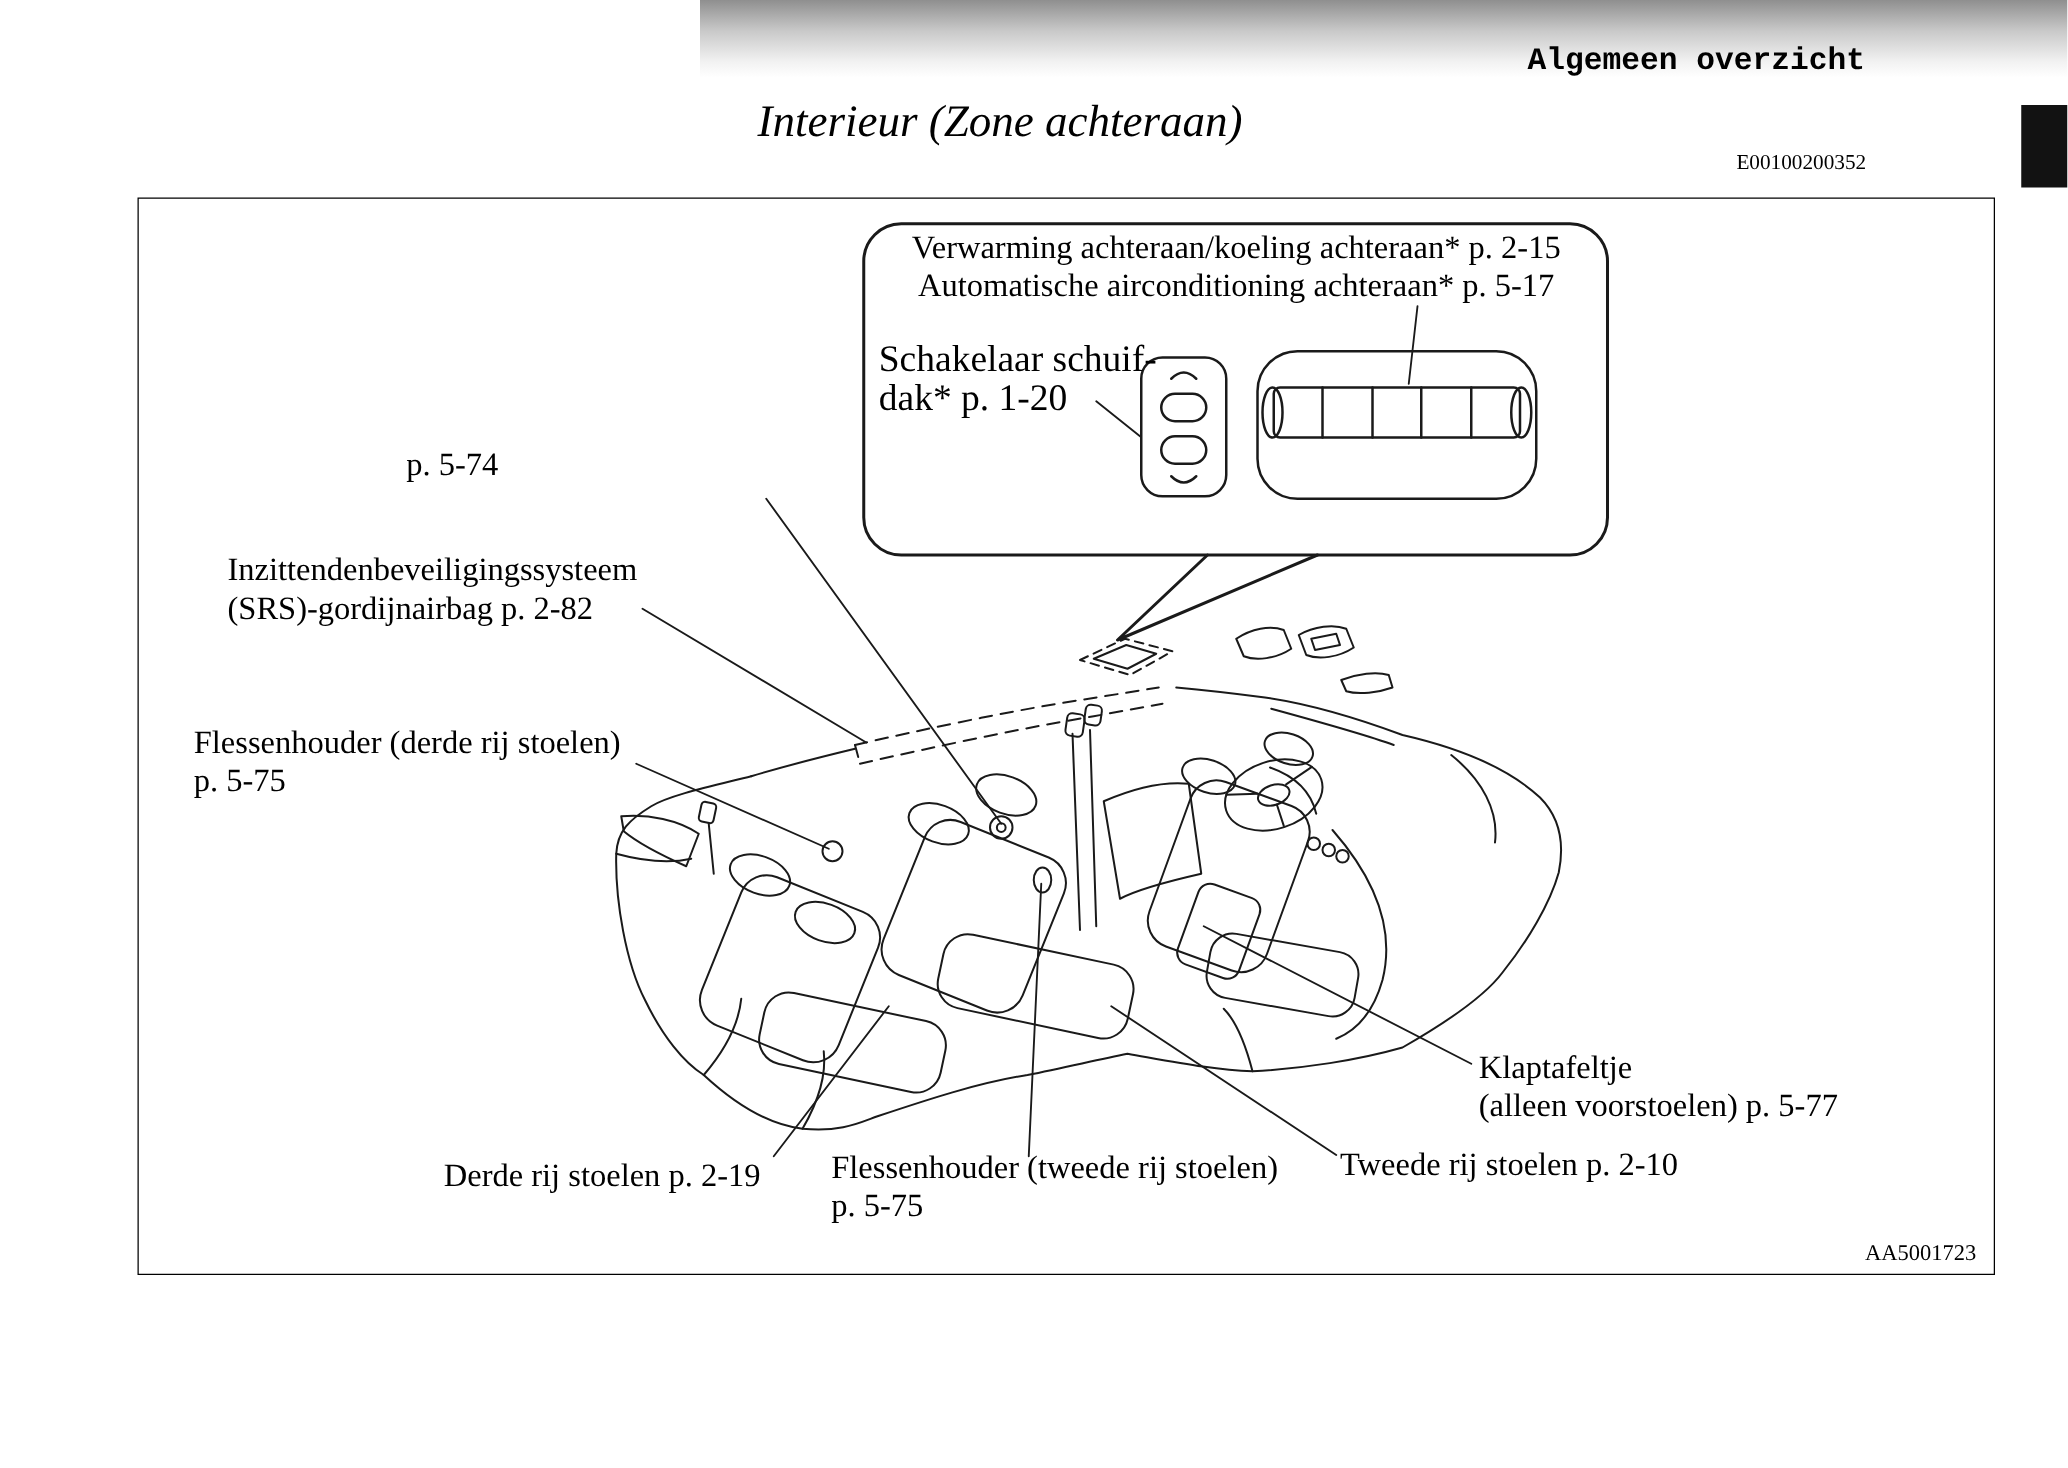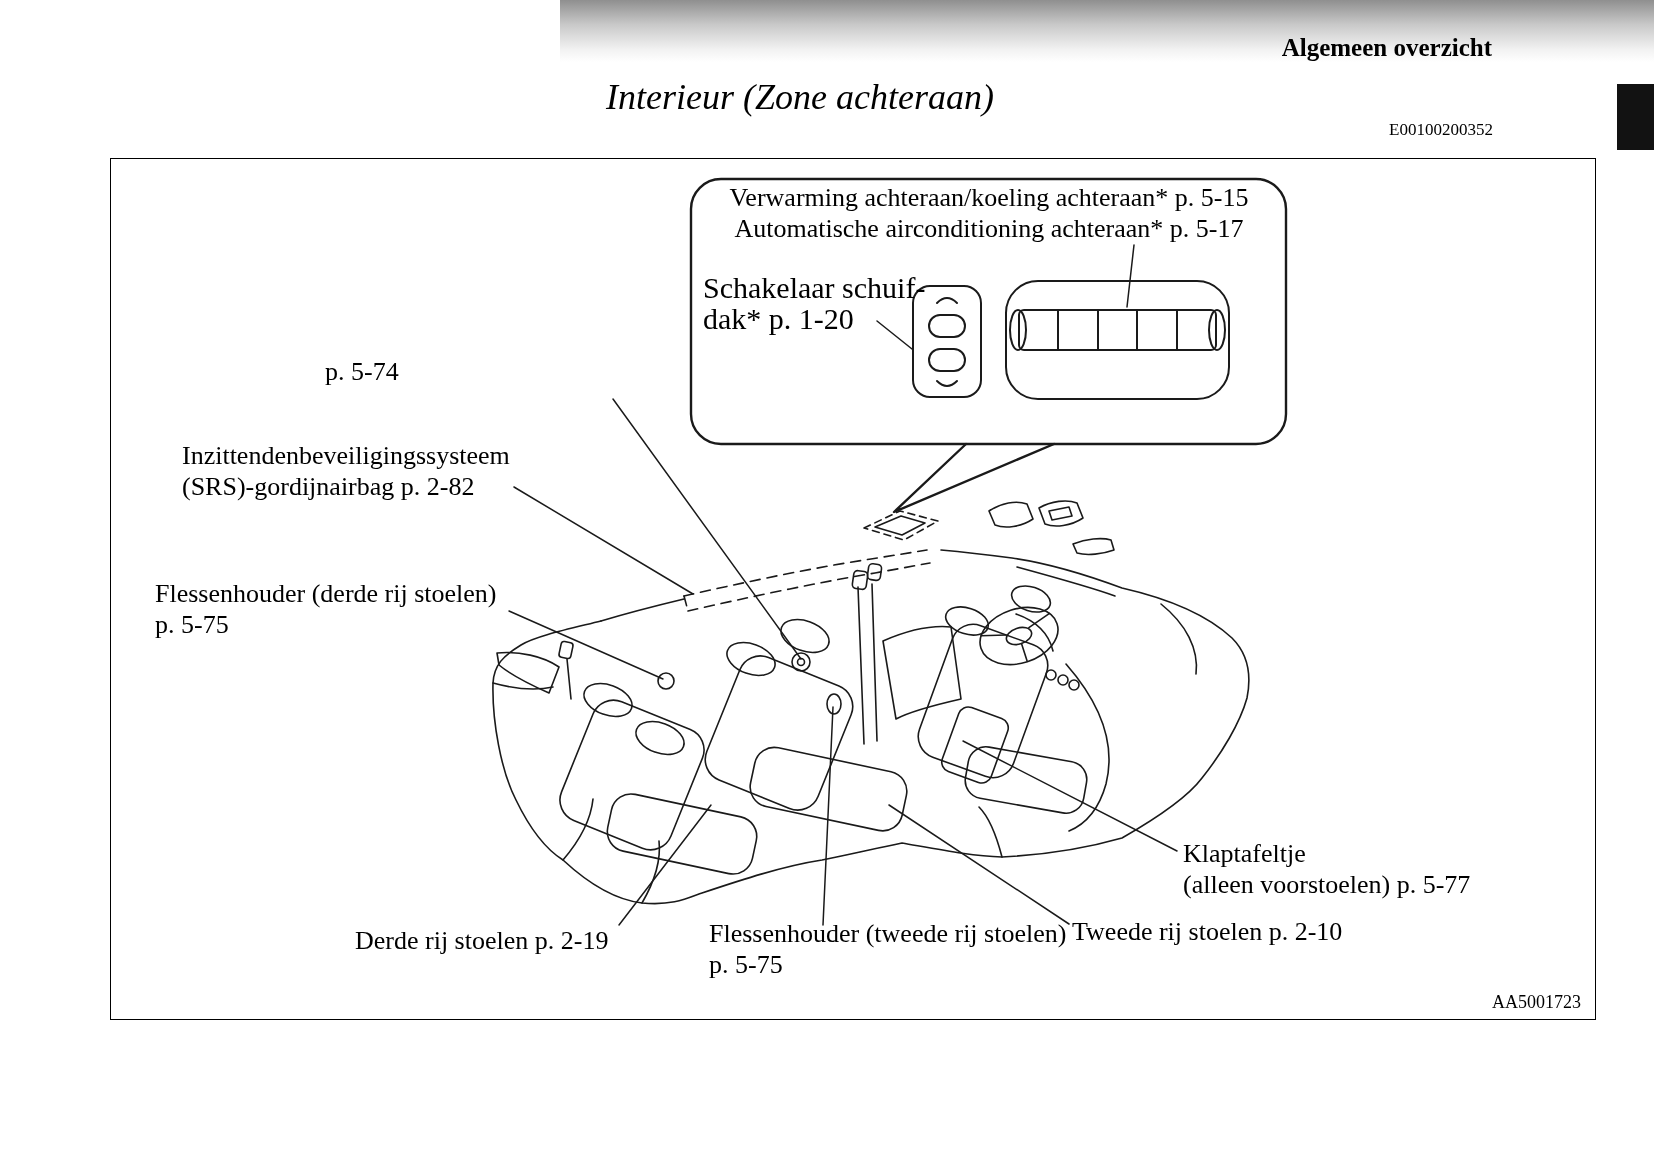--- a/index.html
+++ b/index.html
@@ -5,21 +5,21 @@
   html,body{margin:0;padding:0;background:#fff;}
   body{
     width:1654px;height:1174px;position:relative;overflow:hidden;
     font-family:"Liberation Serif","DejaVu Serif",serif;color:#000;
   }
   .header-bar{
     position:absolute;left:560px;top:0;width:1094px;height:62px;
     background:linear-gradient(to bottom,#8f8f8f 0%,#c9c9c9 40%,#f2f2f2 80%,#ffffff 100%);
   }
   .header-label{
-    position:absolute;top:34px;right:162px;font-size:25px;font-weight:bold;white-space:nowrap;
+    position:absolute;top:34px;right:162px;font-size:25px;font-weight:bold;white-space:nowrap;font-family:Liberation Mono, monospace;
   }
   .page-title{
     position:absolute;left:300px;top:76px;width:1000px;text-align:center;
     font-size:36px;font-weight:normal;font-style:italic;white-space:nowrap;
   }
   .page-code{
     position:absolute;top:120px;right:161px;font-size:17px;white-space:nowrap;
   }
   .black-tab{
     position:absolute;right:0;top:84px;width:37px;height:66px;background:#121212;
@@ -177,21 +177,21 @@
         <line x1="958" y1="765" x2="778" y2="646"></line>
         <line x1="1066" y1="692" x2="852" y2="582"></line>
       </g>
     </g>
   </svg>
 
   <div class="figure-code">AA5001723</div>
 </div>
 
 <div class="callout-text">
-  <div>Verwarming achteraan/koeling achteraan* p. 5-15</div>
+  <div>Verwarming achteraan/koeling achteraan* p. 2-15</div>
   <div>Automatische airconditioning achteraan* p. 5-17</div>
 </div>
 <div class="sunroof-text">
   <div>Schakelaar schuif-</div>
   <div>dak* p. 1-20</div>
 </div>
 
 <div class="lbl" style="left:325px;top:356px;">
   <div>p. 5-74</div>
 </div>
@@ -203,21 +203,21 @@
 
 <div class="lbl" style="left:155px;top:578px;">
   <div>Flessenhouder (derde rij stoelen)</div>
   <div>p. 5-75</div>
 </div>
 
 <div class="lbl" style="left:355px;top:925px;">
   <div>Derde rij stoelen p. 2-19</div>
 </div>
 
-<div class="lbl" style="left:665px;top:918px;margin-left:44px;">
+<div class="lbl" style="left:665px;top:918px;">
   <div>Flessenhouder (tweede rij stoelen)</div>
   <div>p. 5-75</div>
 </div>
 
 <div class="lbl" style="left:1072px;top:916px;">
   <div>Tweede rij stoelen p. 2-10</div>
 </div>
 
 <div class="lbl" style="left:1183px;top:838px;">
   <div>Klaptafeltje</div>

